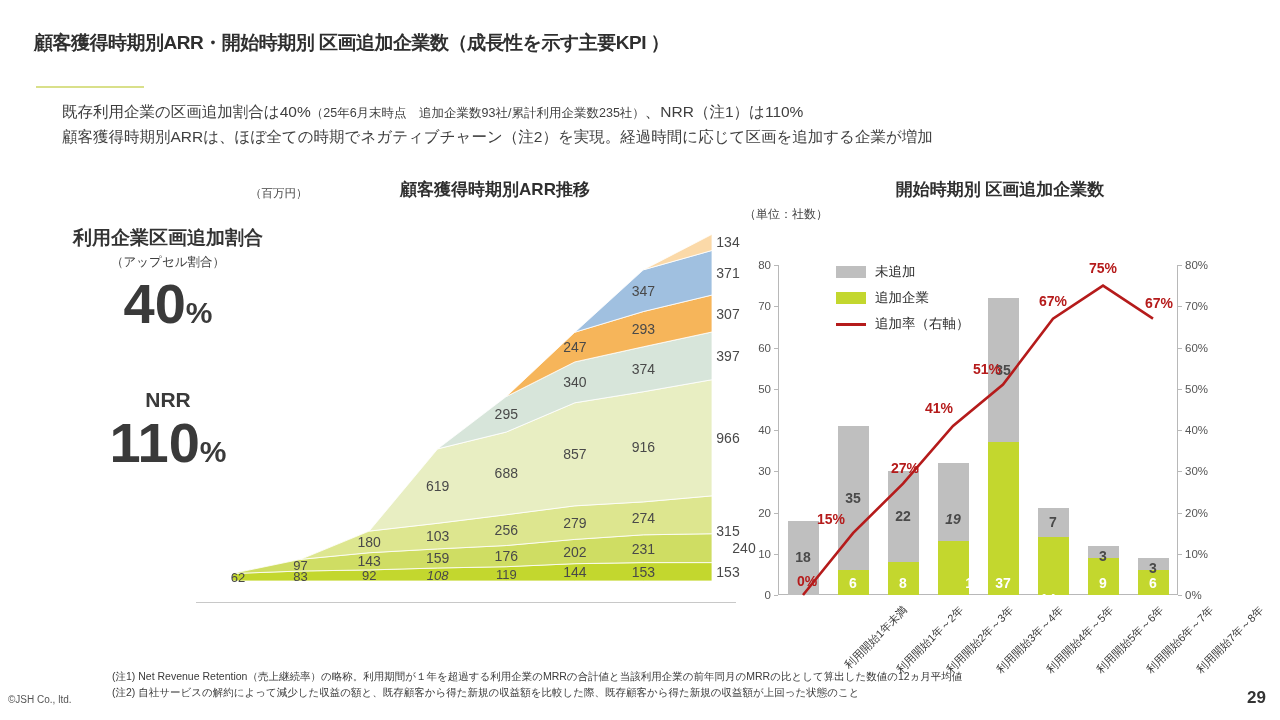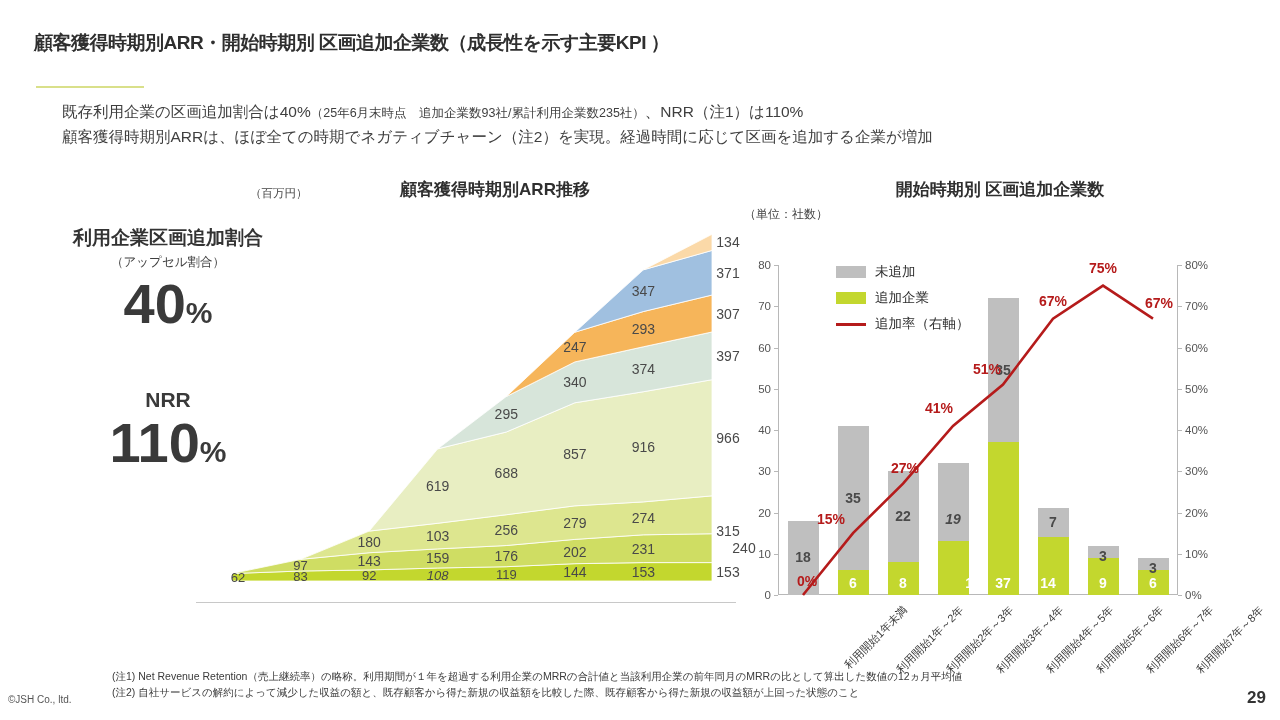--- a/index.html
+++ b/index.html
@@ -238,21 +238,21 @@
           <div class="seg-grey" style="bottom: 152.625px; height: 144.375px; background: rgb(191, 191, 191);"></div>
           <div class="seg-green" style="height: 152.625px; background: rgb(195, 215, 46);"></div>
         </div>
         <div class="bar-lbl grey" style="left: 209.5px; width: 31px; top: 96.6875px;">35</div>
         <div class="bar-lbl green" style="left: 209.5px; width: 31px; top: 310px;">37</div>
         <div class="bar" style="left: 259.5px; width: 31px; height: 86.625px;">
           <div class="seg-grey" style="bottom: 57.75px; height: 28.875px; background: rgb(191, 191, 191);"></div>
           <div class="seg-green" style="height: 57.75px; background: rgb(195, 215, 46);"></div>
         </div>
         <div class="bar-lbl grey" style="left: 259.5px; width: 31px; top: 249.312px;">7</div>
-        <div class="bar-lbl green" style="left: 259.5px; width: 21px; top: 310px;">14</div>
+        <div class="bar-lbl green" style="left: 259.5px; width: 21px; top: 326px;">14</div>
         <div class="bar" style="left: 309.5px; width: 31px; height: 49.5px;">
           <div class="seg-grey" style="bottom: 37.125px; height: 12.375px; background: rgb(191, 191, 191);"></div>
           <div class="seg-green" style="height: 37.125px; background: rgb(195, 215, 46);"></div>
         </div>
         <div class="bar-lbl grey" style="left: 309.5px; width: 31px; top: 282.5px;">3</div>
         <div class="bar-lbl green" style="left: 309.5px; width: 31px; top: 310px;">9</div>
         <div class="bar" style="left: 359.5px; width: 31px; height: 37.125px;">
           <div class="seg-grey" style="bottom: 24.75px; height: 12.375px; background: rgb(191, 191, 191);"></div>
           <div class="seg-green" style="height: 24.75px; background: rgb(195, 215, 46);"></div>
         </div>

